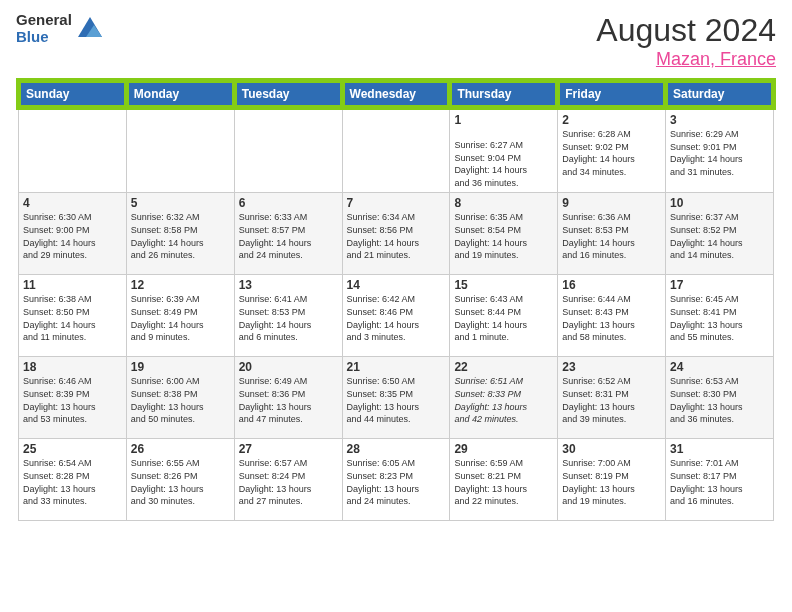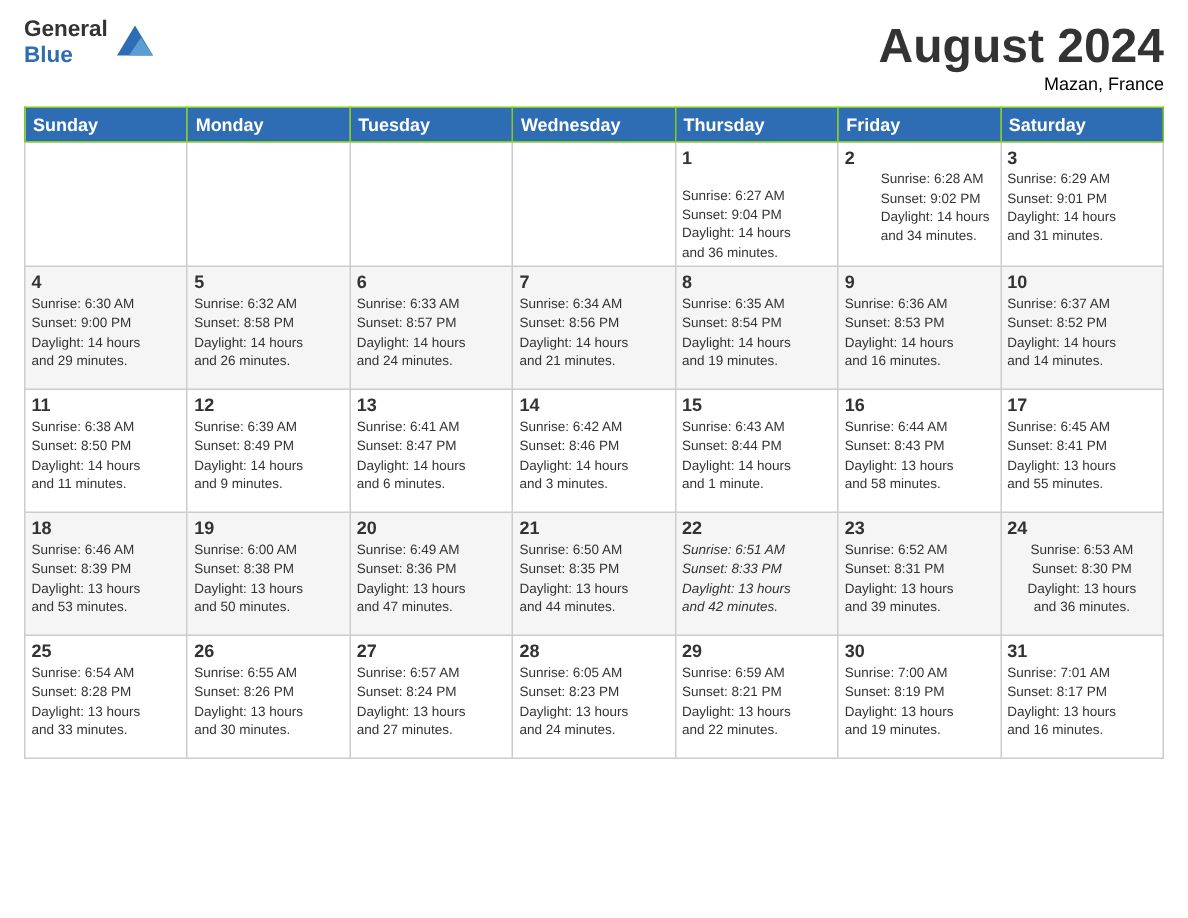--- a/index.html
+++ b/index.html
@@ -44,40 +44,41 @@
     .logo-icon {
       width: 28px;
       height: 28px;
       margin-left: 4px;
     }
     .title-block {
       text-align: right;
     }
     .month-title {
       font-size: 32px;
-      font-weight: bold;
+      font-weight: normal;
       color: #333;
     }
     .location {
-      font-size: 12px;
-      color: #000000;
+      font-size: 18px;
+      color: #ec4899;
+      text-decoration: underline;
     }
     .calendar-table {
       width: 100%;
       border-collapse: collapse;
       table-layout: fixed;
     }
     .calendar-table th {
       background: #2e6db4;
       color: #fff;
       text-align: left;
       padding: 4px 5px;
       font-size: 12px;
       font-weight: bold;
-      border: 1px solid #84cc16;
+      border: 5px solid #84cc16;
     }
     .calendar-table td {
       border: 1px solid #ccc;
       vertical-align: top;
       padding: 3px 4px;
       font-size: 9.5px;
       color: #333;
       height: 82px;
       background: #fff;
     }
@@ -141,21 +142,21 @@
           <td class="empty-cell"></td>
           <td>
             <span class="day-num">1</span>
             <div class="day-info" style="white-space: pre-line; margin-top: 12px;">Sunrise: 6:27 AM
 Sunset: 9:04 PM
 Daylight: 14 hours
 and 36 minutes.</div>
           </td>
           <td>
             <span class="day-num">2</span>
-            <div class="day-info" style="white-space: pre-line; margin-left: 24px;">Sunrise: 6:28 AM
+            <div class="day-info" style="white-space: pre-line;">Sunrise: 6:28 AM
 Sunset: 9:02 PM
 Daylight: 14 hours
 and 34 minutes.</div>
           </td>
           <td>
             <span class="day-num">3</span>
             <div class="day-info" style="white-space: pre-line;">Sunrise: 6:29 AM
 Sunset: 9:01 PM
 Daylight: 14 hours
 and 31 minutes.</div>
@@ -223,21 +224,21 @@
           <td>
             <span class="day-num">12</span>
             <div class="day-info" style="white-space: pre-line;">Sunrise: 6:39 AM
 Sunset: 8:49 PM
 Daylight: 14 hours
 and 9 minutes.</div>
           </td>
           <td>
             <span class="day-num">13</span>
             <div class="day-info" style="white-space: pre-line;">Sunrise: 6:41 AM
-Sunset: 8:47 PM
+Sunset: 8:53 PM
 Daylight: 14 hours
 and 6 minutes.</div>
           </td>
           <td>
             <span class="day-num">14</span>
             <div class="day-info" style="white-space: pre-line;">Sunrise: 6:42 AM
 Sunset: 8:46 PM
 Daylight: 14 hours
 and 3 minutes.</div>
           </td>
@@ -301,21 +302,21 @@
           </td>
           <td>
             <span class="day-num">23</span>
             <div class="day-info" style="white-space: pre-line;">Sunrise: 6:52 AM
 Sunset: 8:31 PM
 Daylight: 13 hours
 and 39 minutes.</div>
           </td>
           <td>
             <span class="day-num">24</span>
-            <div class="day-info" style="white-space: pre-line; text-align: center;">Sunrise: 6:53 AM
+            <div class="day-info" style="white-space: pre-line;">Sunrise: 6:53 AM
 Sunset: 8:30 PM
 Daylight: 13 hours
 and 36 minutes.</div>
           </td>
         </tr>
         <tr>
           <td>
             <span class="day-num">25</span>
             <div class="day-info" style="white-space: pre-line;">Sunrise: 6:54 AM
 Sunset: 8:28 PM

